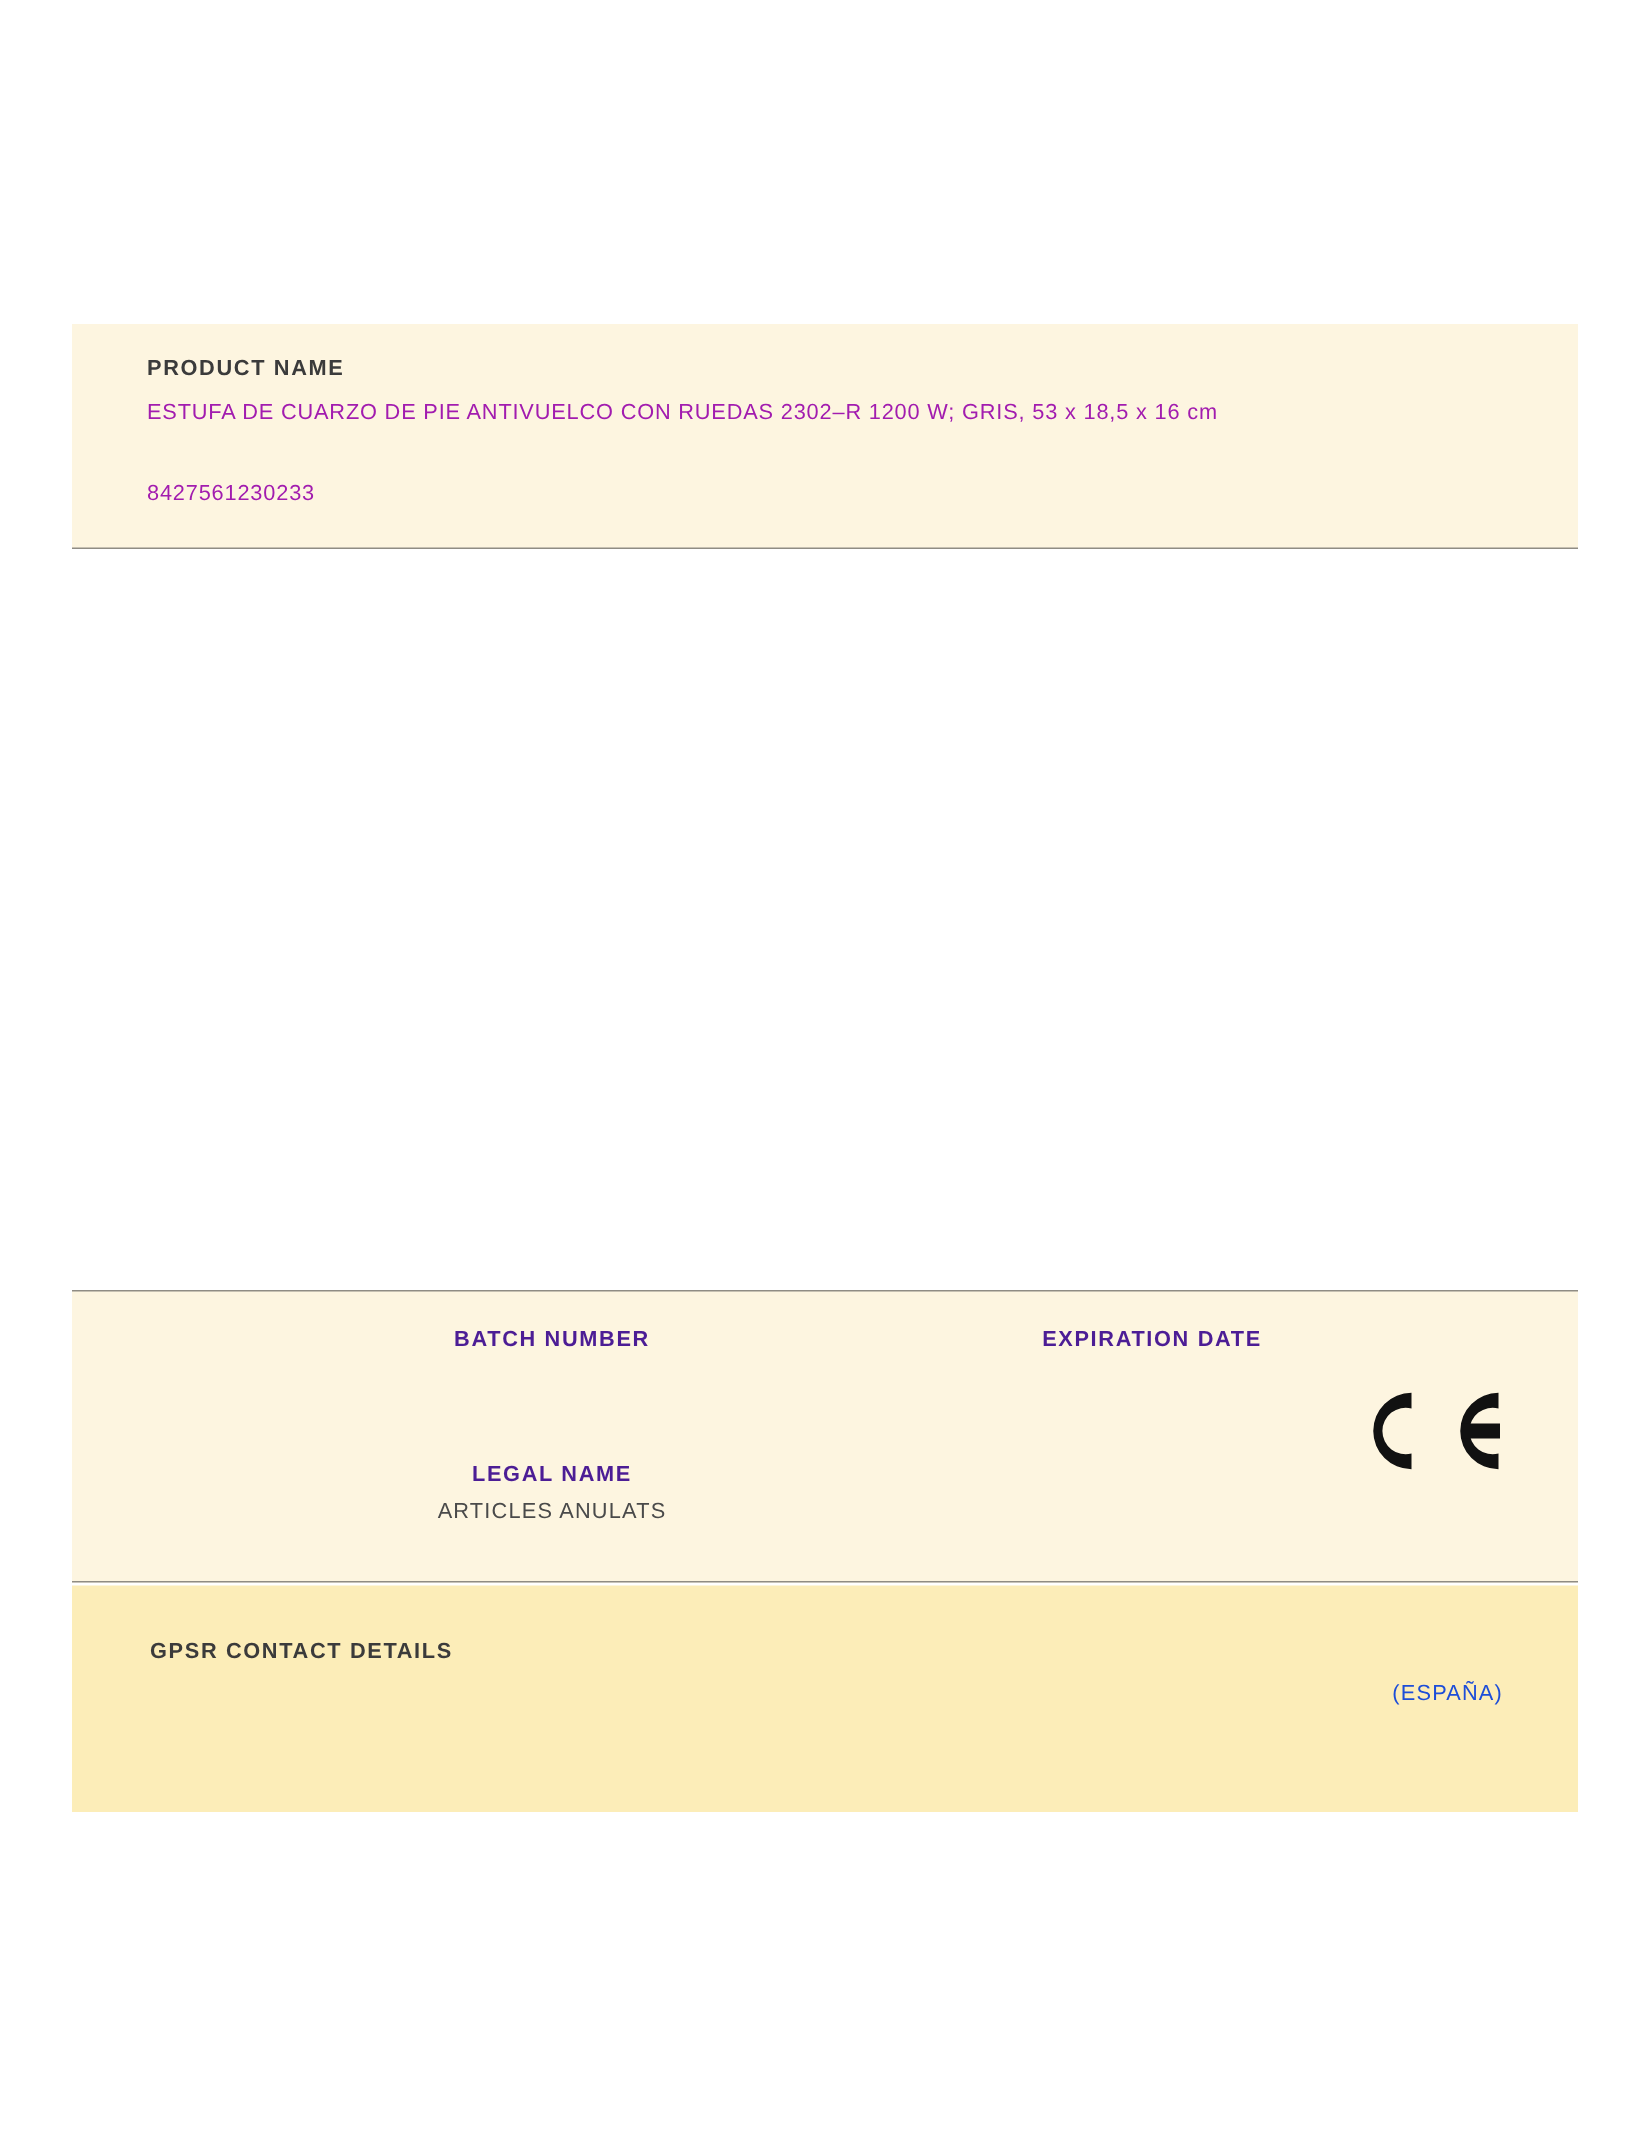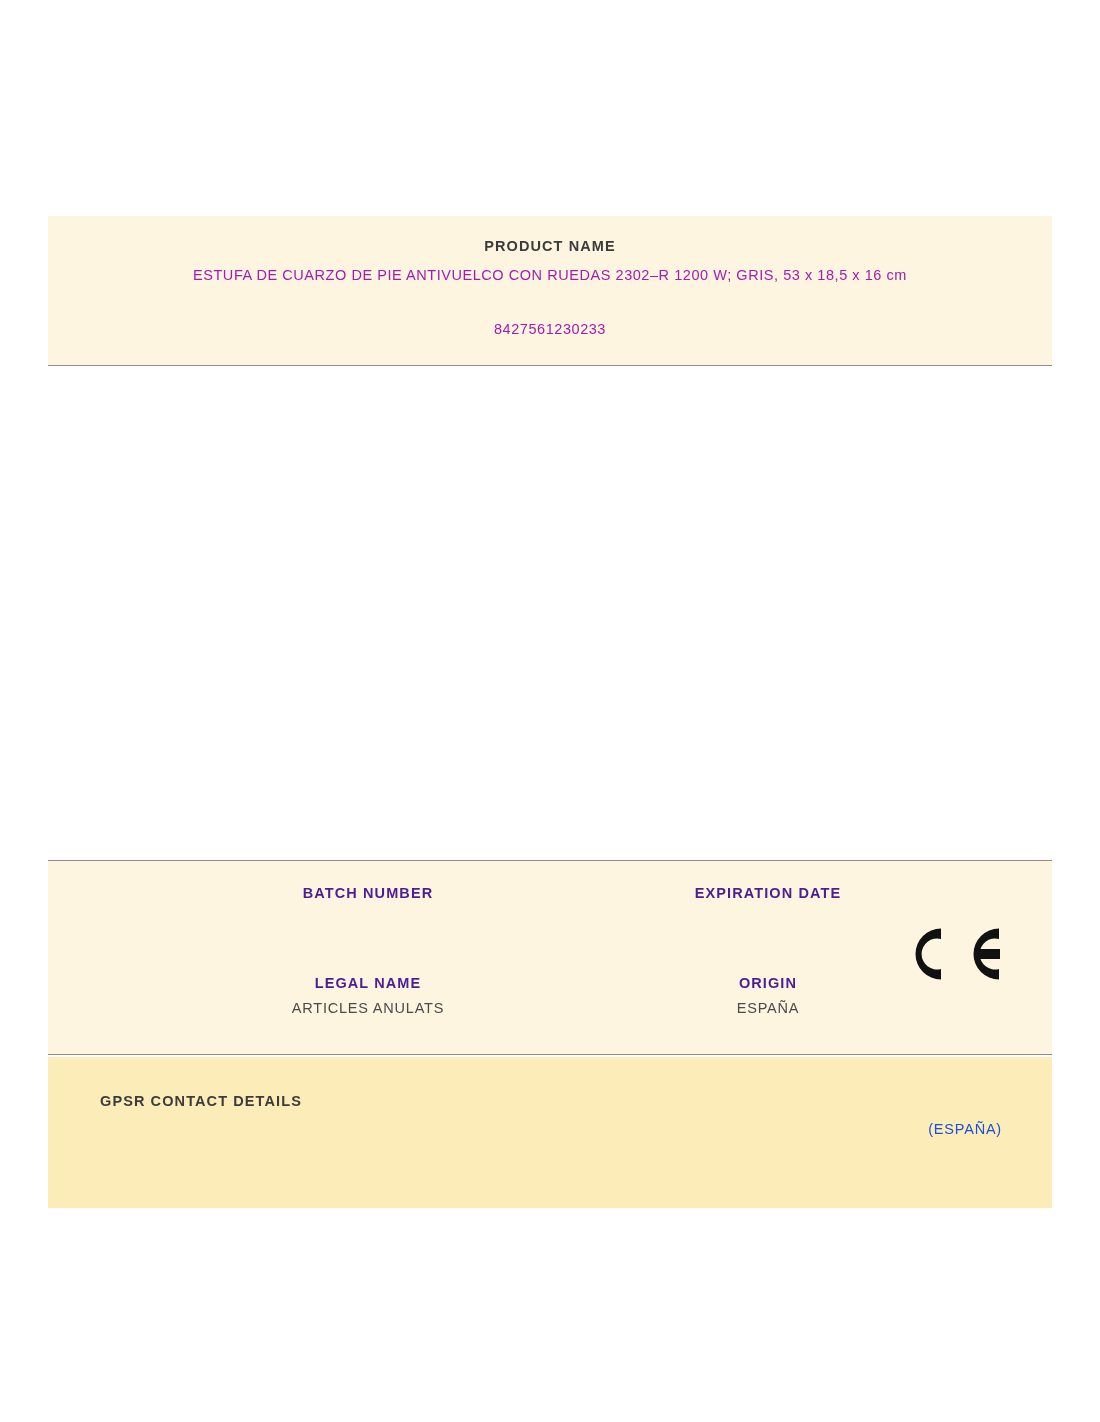--- a/index.html
+++ b/index.html
@@ -29,21 +29,20 @@
     left: 48px;
     top: 216px;
     width: 1004px;
     background: #fdf5e0;
     border-bottom: 1px solid #8f8c84;
     padding: 0;
     box-sizing: border-box;
   }
   .product-inner {
     padding: 22px 50px 26px 50px;
-    text-align: center;
   }
   .field-label {
     font-size: 14.5px;
     font-weight: bold;
     letter-spacing: 1.1px;
     color: #3b3b3b;
     margin: 0 0 12px 0;
   }
   .field-value {
     font-size: 14.5px;
@@ -157,24 +156,20 @@
       <div class="cell cell-legal">
         <div class="c-label">LEGAL NAME</div>
         <div class="c-value">ARTICLES ANULATS</div>
       </div>
 
       <div class="cell cell-exp">
         <div class="c-label">EXPIRATION DATE</div>
         <div class="c-value"></div>
       </div>
 
-      <div class="cell cell-origin">
-        <div class="c-label">ORIGIN</div>
-        <div class="c-value">ESPAÑA</div>
-      </div>
 
       <div class="ce-mark">
         <svg width="110" height="70" viewBox="0 0 110 70" xmlns="http://www.w3.org/2000/svg">
 
           <path d="M43 35 a24 24 0 1 0 0 0.001 Z" fill="none"></path>
           <path d="M41 9.5 A25.5 25.5 0 1 0 41 60.5 L41 50 A15.5 15.5 0 1 1 41 20 Z" fill="#111111"></path>
 
           <path d="M99 9.5 A25.5 25.5 0 1 0 99 60.5 L99 50 A15.5 15.5 0 1 1 99 20 Z" fill="#111111"></path>
           <rect x="74" y="30" width="26" height="10" fill="#111111"></rect>
         </svg>

